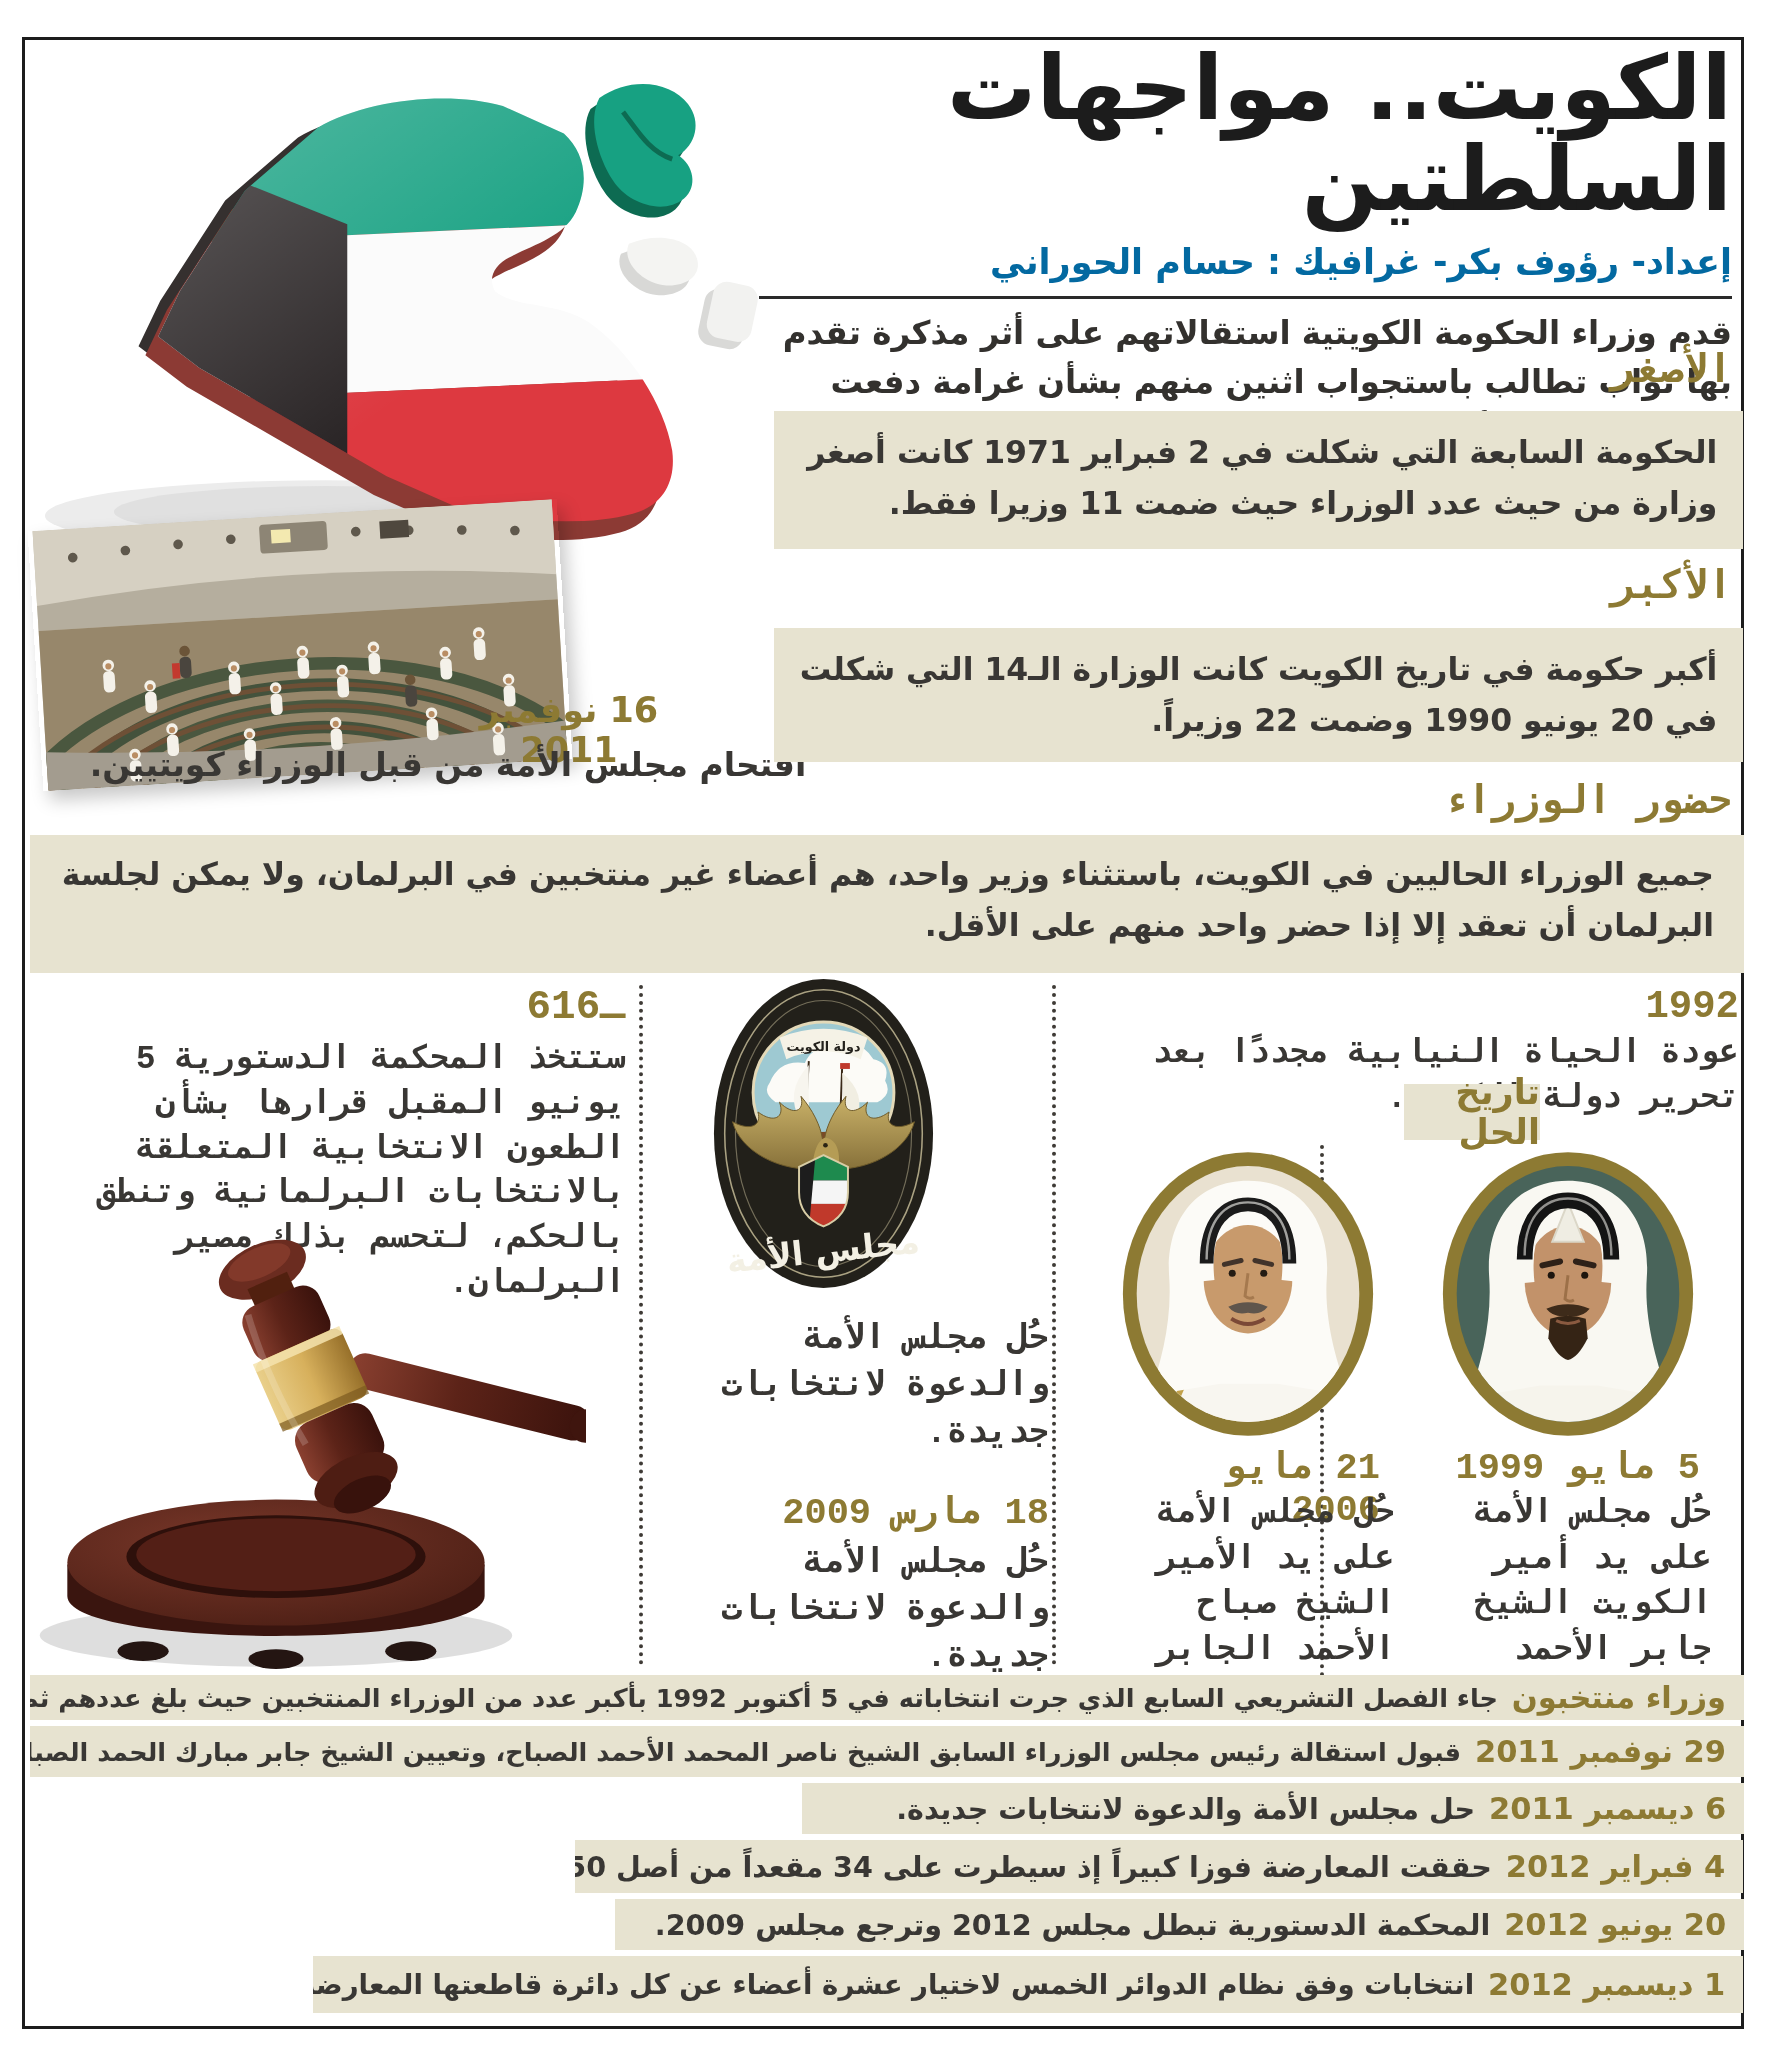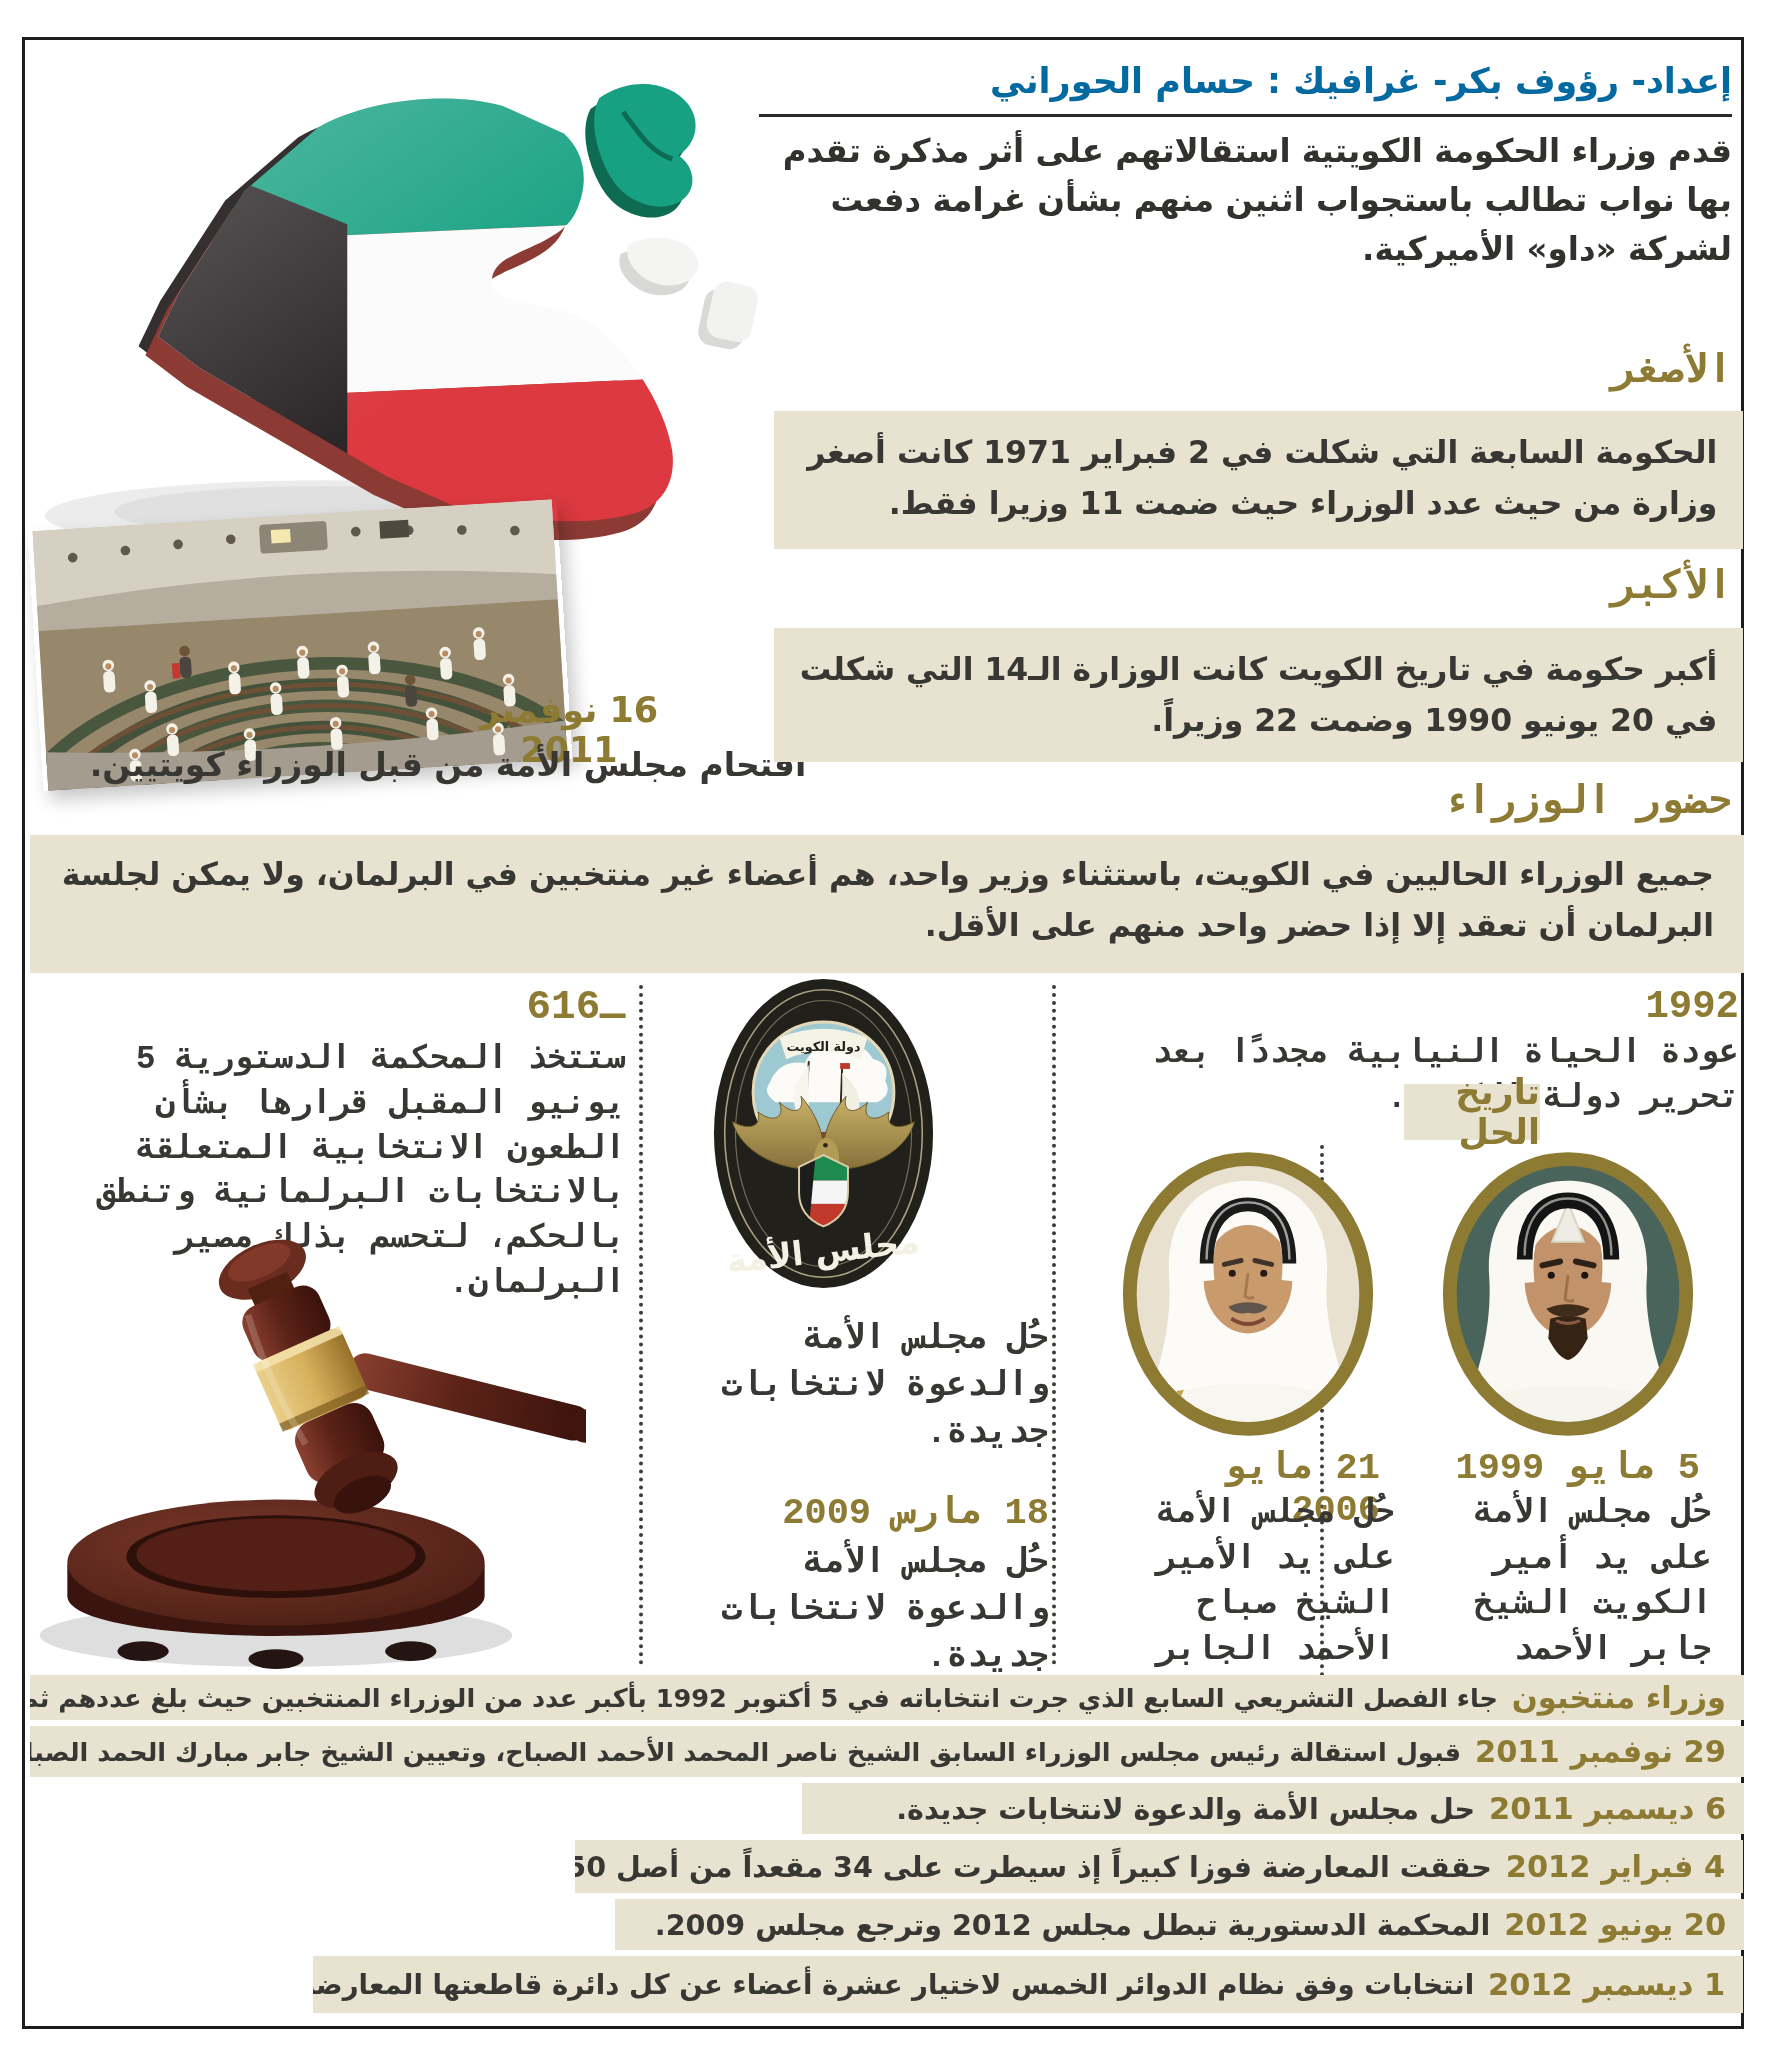--- a/index.html
+++ b/index.html
@@ -41,20 +41,21 @@
   .trow.long .ttext{font-size:25.6px;}
   .trow.med .ttext{font-size:27.6px;}
 </style>
 </head>
 <body>
 
 <div class="page">
   <div class="frame"></div>
 
   <div class="header-block">
+    <div class="main-title">الكويت.. مواجهات السلطتين</div>
     <div class="byline">إعداد- رؤوف بكر- غرافيك : حسام الحوراني</div>
     <div class="byline-rule"></div>
     <div class="intro">قدم وزراء الحكومة الكويتية استقالاتهم على أثر مذكرة تقدم بها نواب تطالب باستجواب اثنين منهم بشأن غرامة دفعت لشركة «داو» الأميركية.</div>
   </div>
 
   <svg class="abs" style="left:29.6px;top:41px" width="734" height="517" viewBox="0 0 745 525">
     <defs>
       <clipPath id="mapclip">
         <path d="M292,88 C340,60 424,50 480,66 L542,94 C564,114 568,144 554,174 C542,198 514,206 490,218 C472,226 464,240 472,254 C494,272 536,264 568,286 C608,314 644,368 652,416 C656,448 642,472 612,480 C562,494 486,488 430,472 L362,442 L172,332 L130,300 L152,254 L218,152 Z"></path>
       </clipPath>

